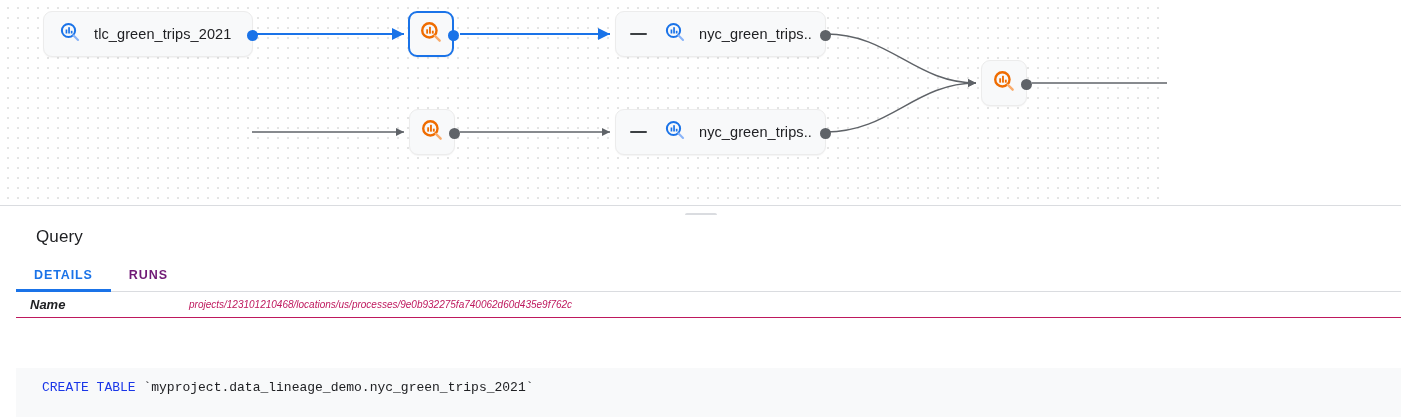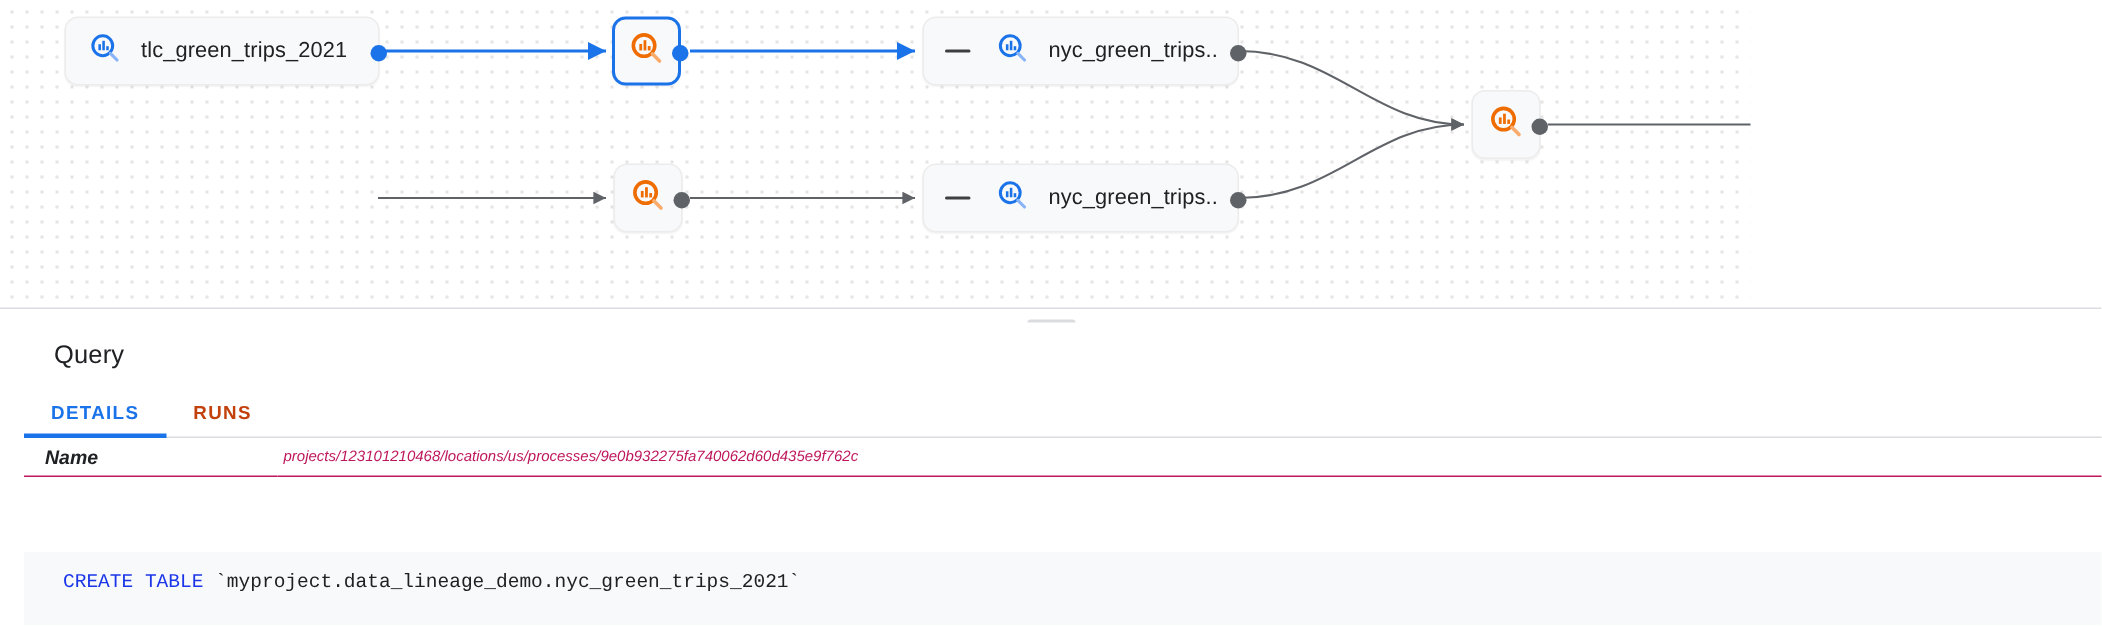--- a/index.html
+++ b/index.html
@@ -134,21 +134,21 @@
     height: 32px;
     border-bottom: 1px solid #dadce0;
     display: flex;
     align-items: flex-end;
     padding-left: 0;
   }
   .tab {
     font-size: 12.5px;
     letter-spacing: 0.9px;
     font-weight: 600;
-    color: #c2410c;
+    color: #701a75;
     padding: 0 18px 9px 18px;
     position: relative;
     cursor: pointer;
   }
   .tab.active { color: #1a73e8; }
   .tab.active::after {
     content: "";
     position: absolute;
     left: 0; right: 0; bottom: -1px;
     height: 3px;

